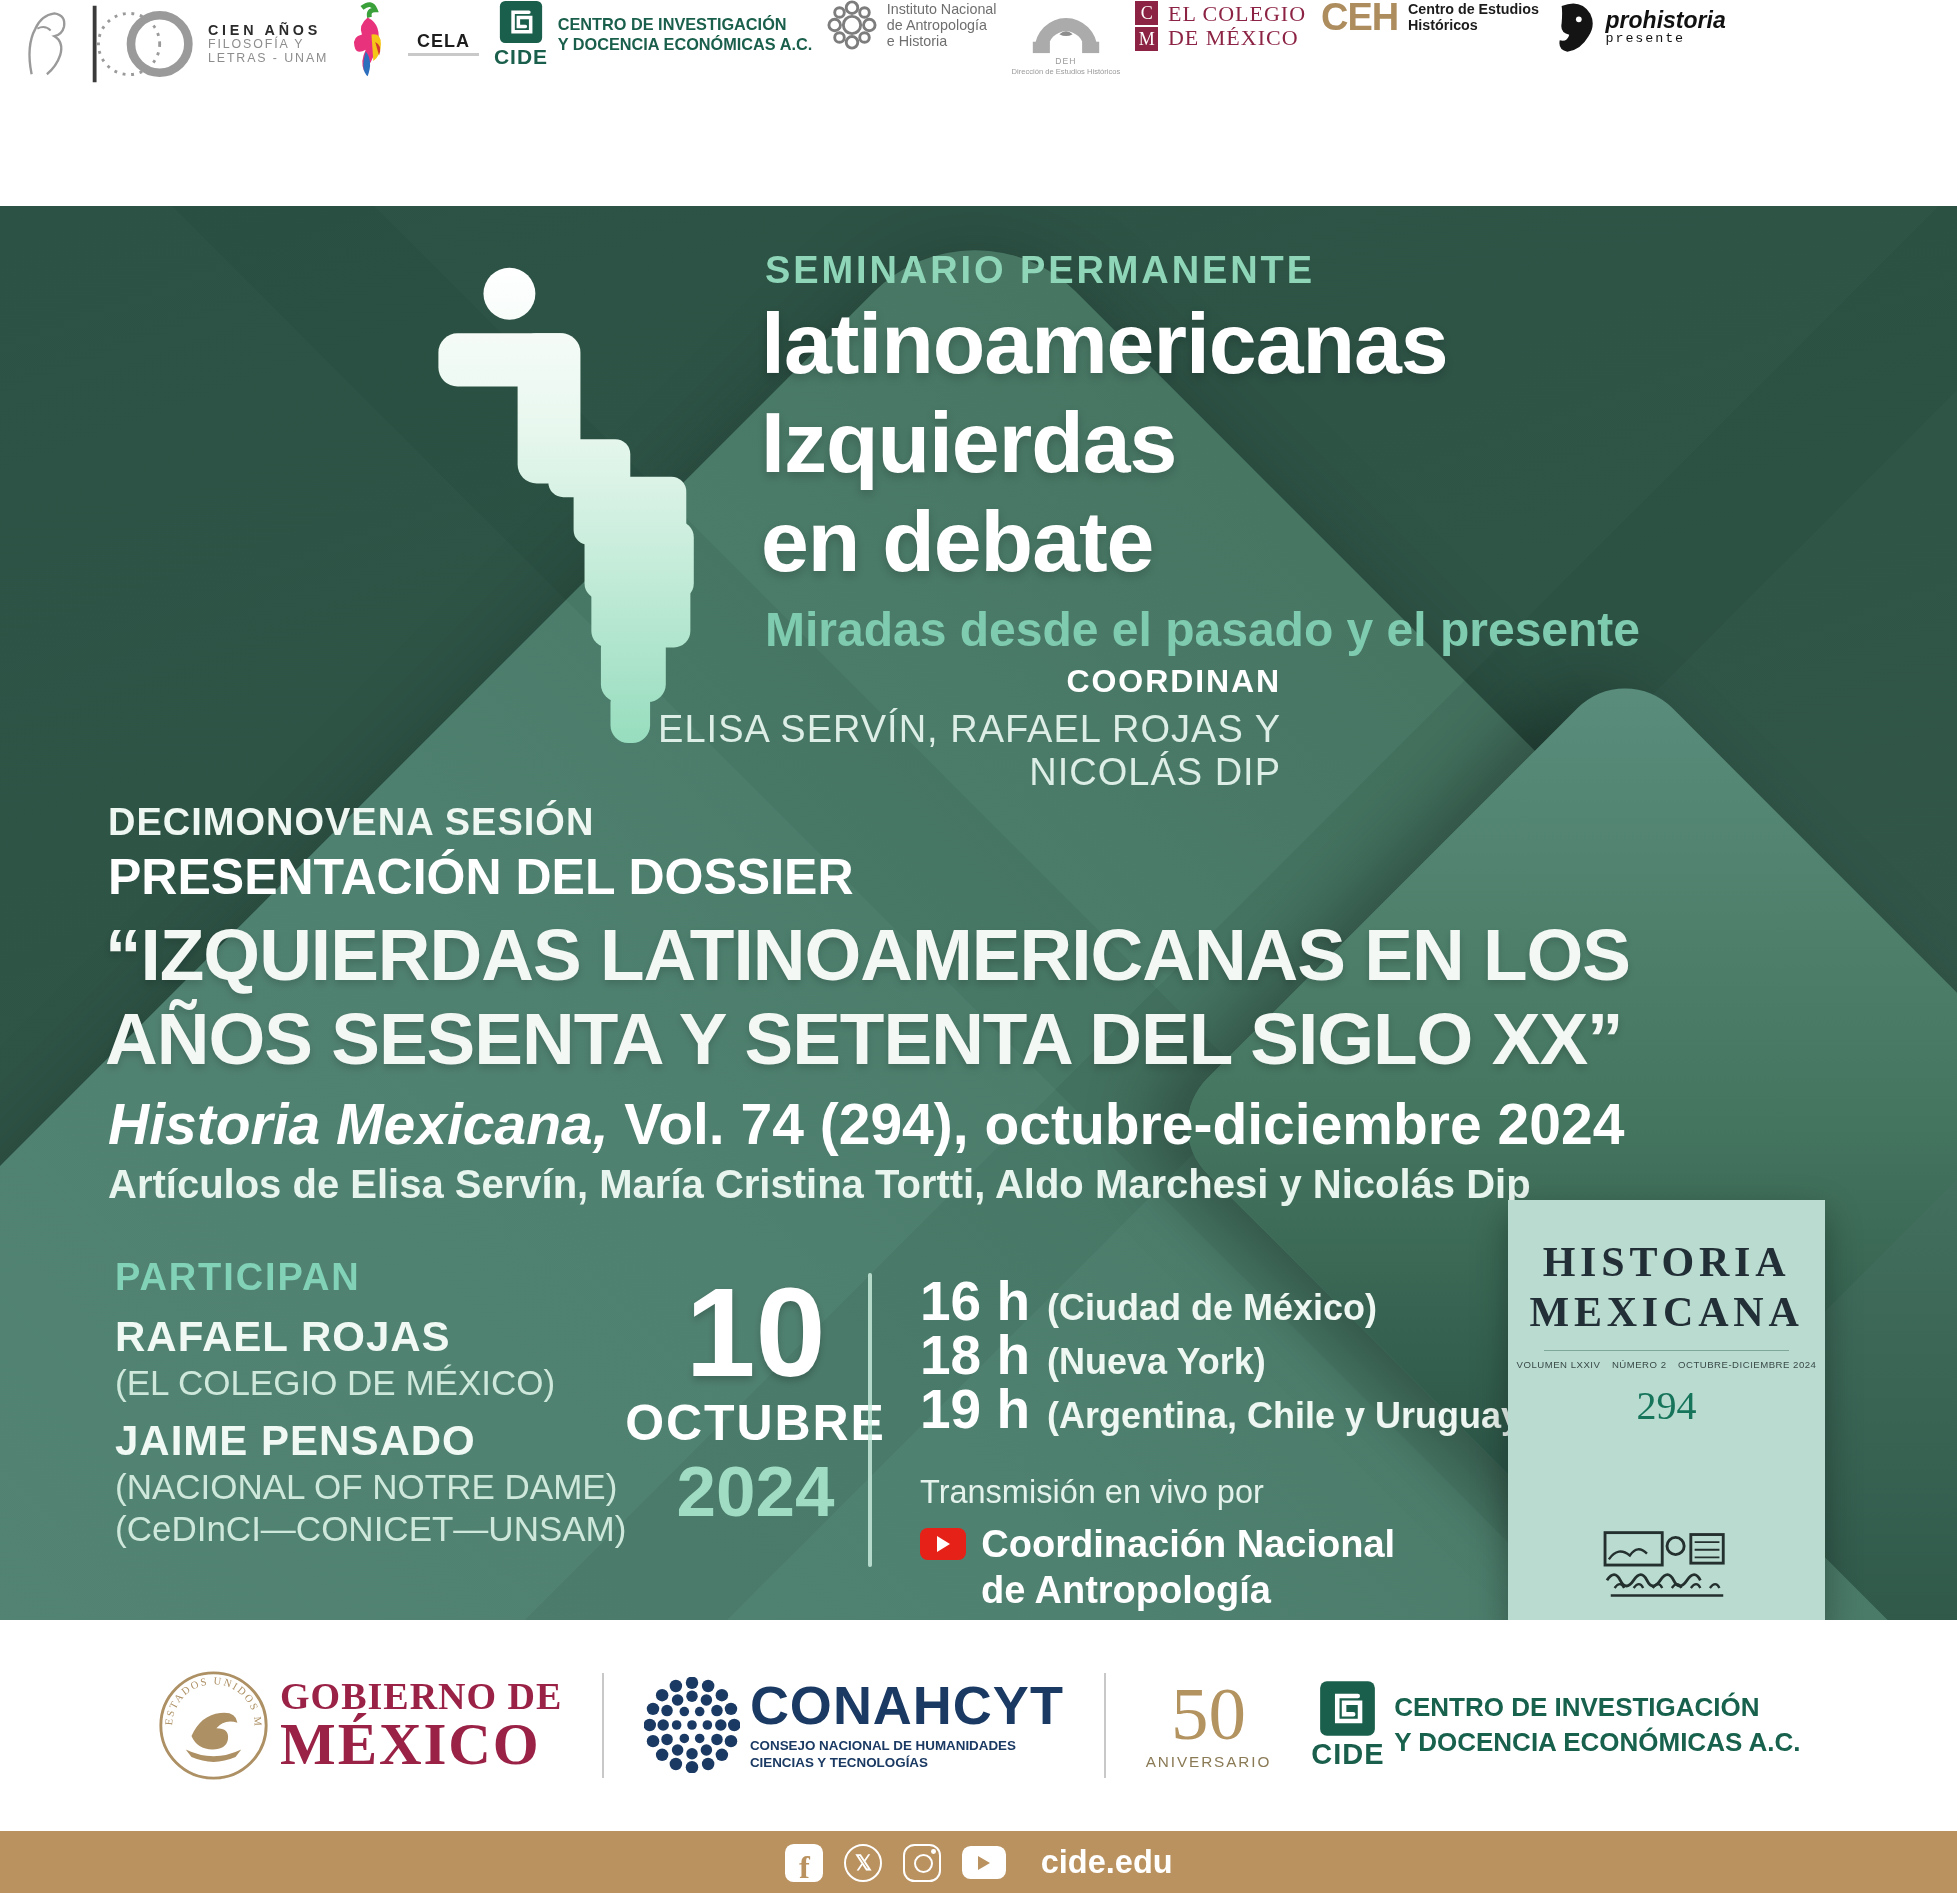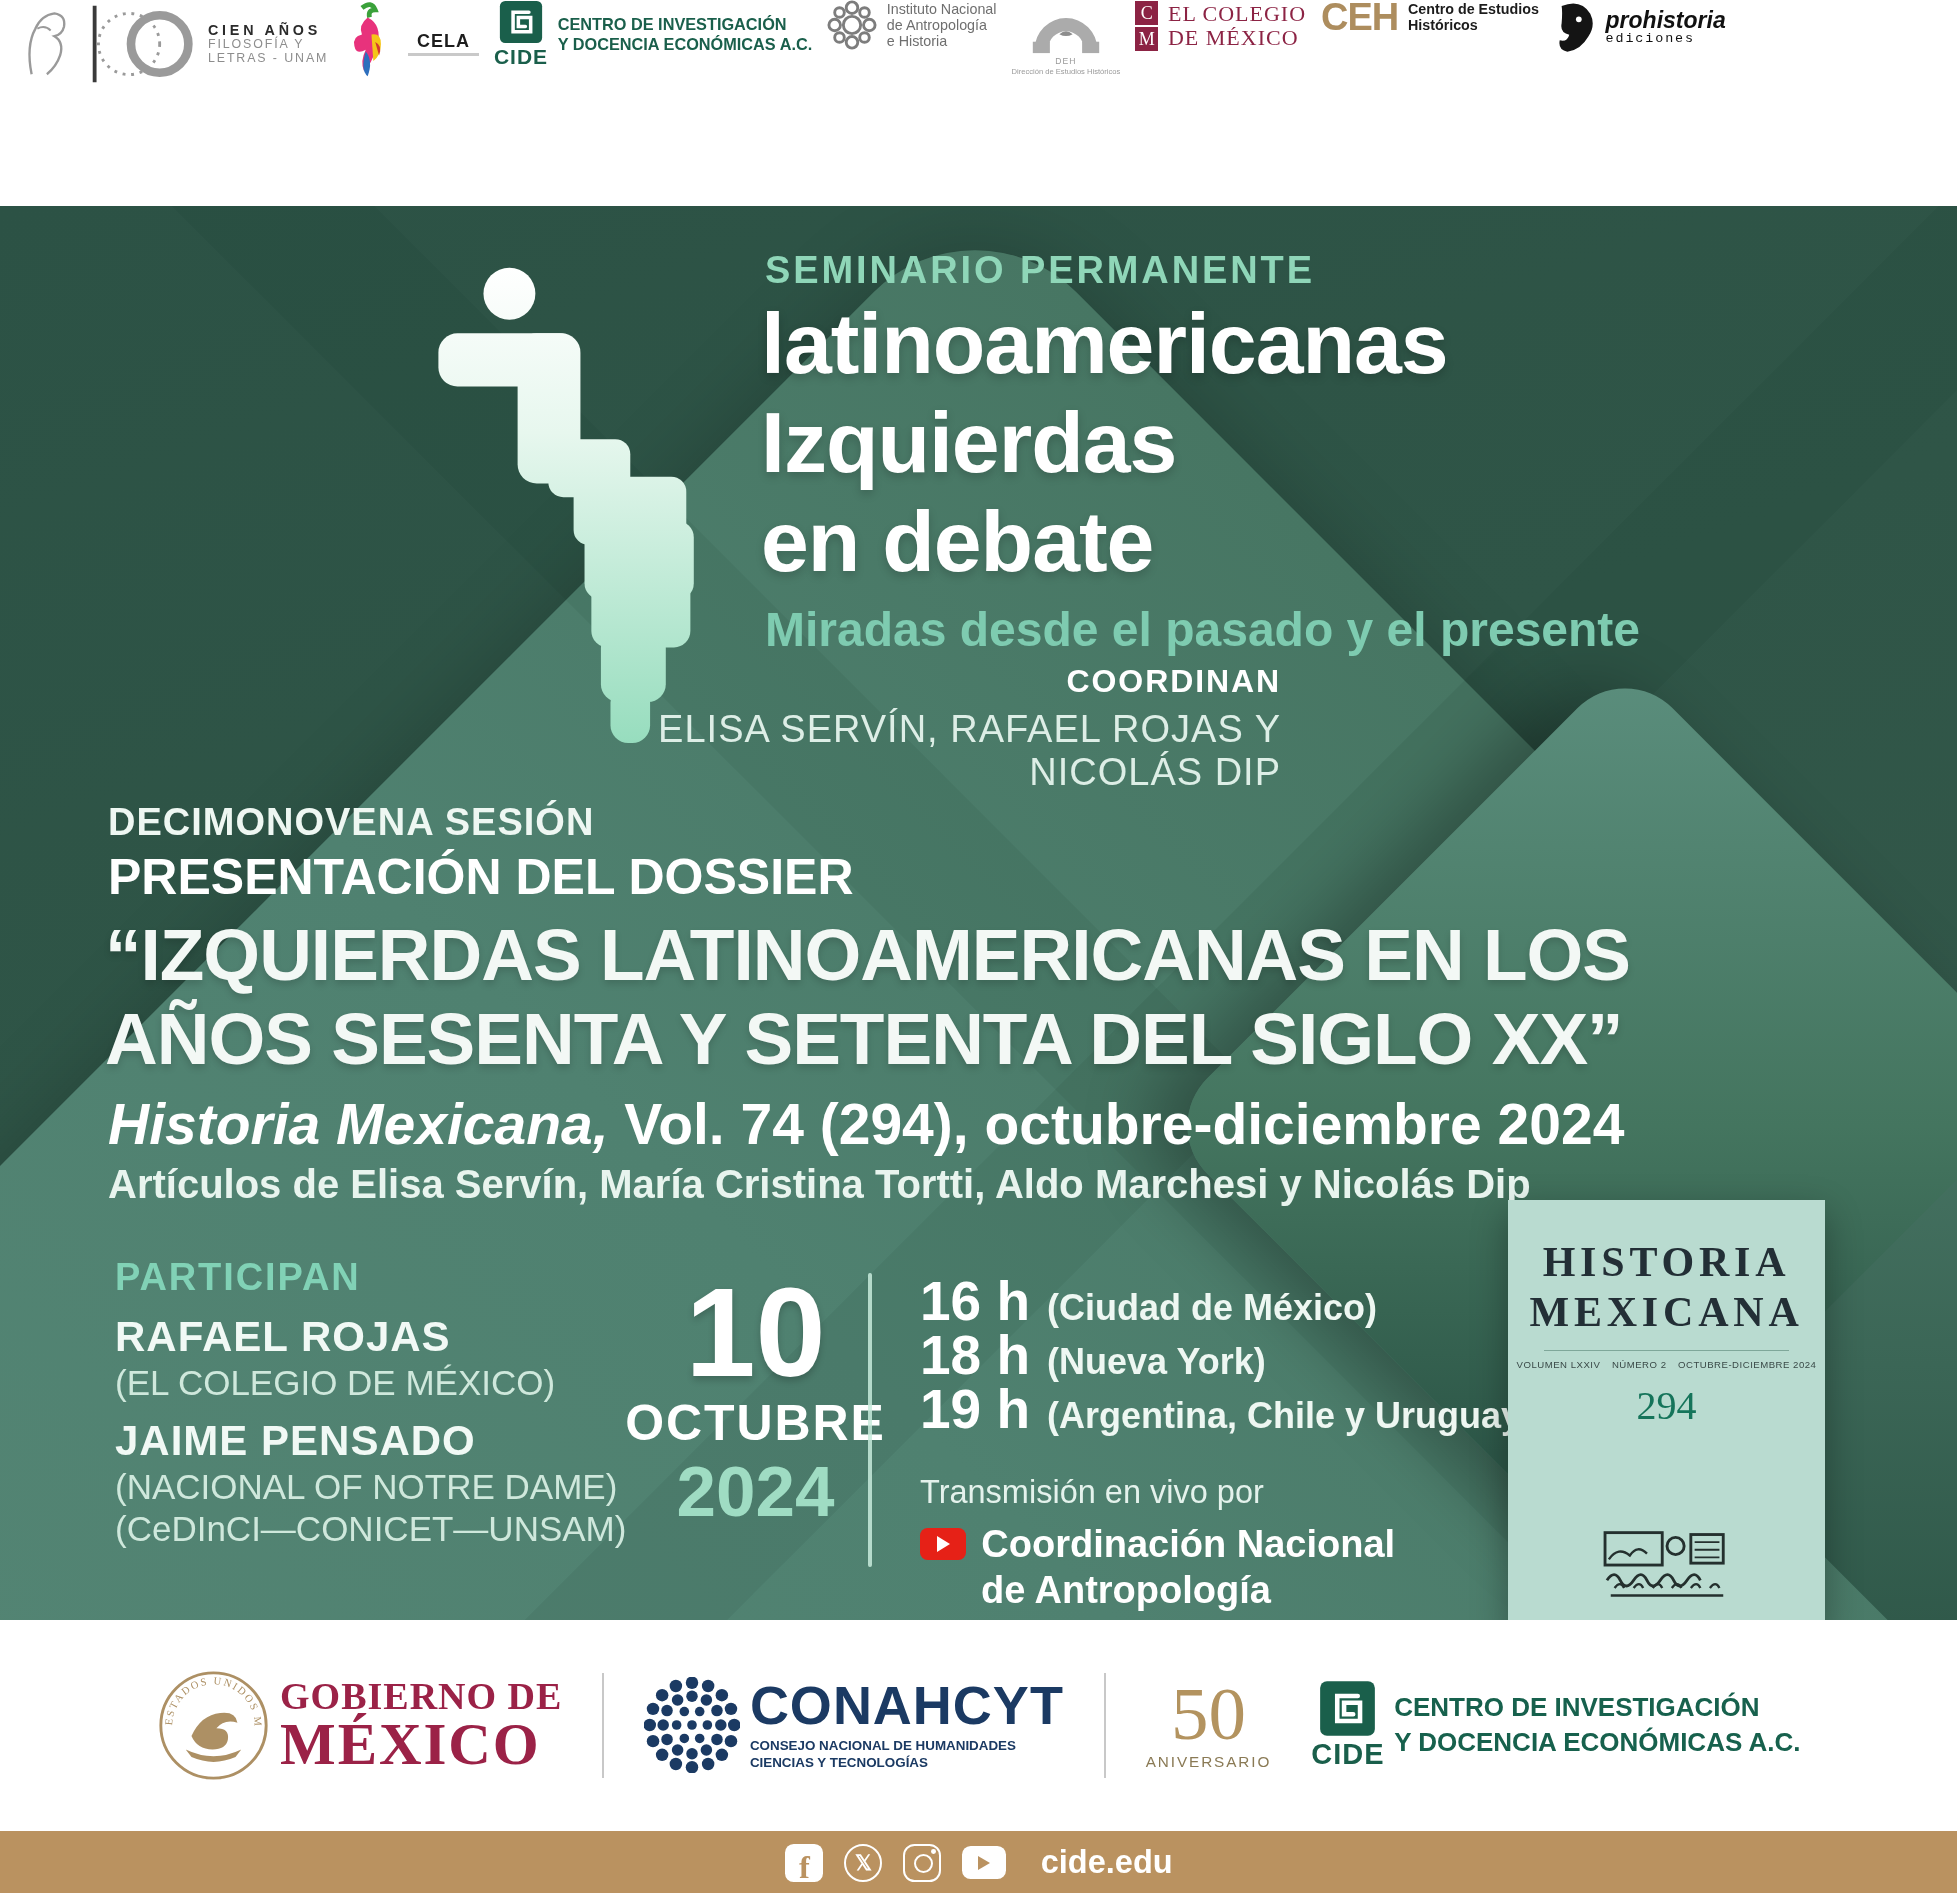--- a/index.html
+++ b/index.html
@@ -237,21 +237,21 @@
       </div>
     </div>
 
     <div class="logo-item">
       <svg width="42" height="54" viewBox="0 0 44 56">
         <path d="M8 6 q20 -8 30 8 q6 12 -2 24 q-8 14 -22 16 q-10 -2 -8 -12 q8 2 10 -6 q-10 -2 -8 -12 q1 -12 0 -18 z" fill="#141414"></path>
         <circle cx="26" cy="20" r="3" fill="#fff"></circle>
       </svg>
       <div class="logo-stack" style="align-items:flex-start;">
         <span class="proh-title">prohistoria</span>
-        <span class="proh-sub">ediciones</span>
+        <span class="proh-sub">presente</span>
       </div>
     </div>
   </div>
 
   <div class="poster">
     <div class="blob-light"></div>
     <div class="ribbon ribbon-a"></div>
     <div class="ribbon ribbon-b"></div>
     <div class="diamond-right"></div>
     <div class="diamond-far-right"></div>

